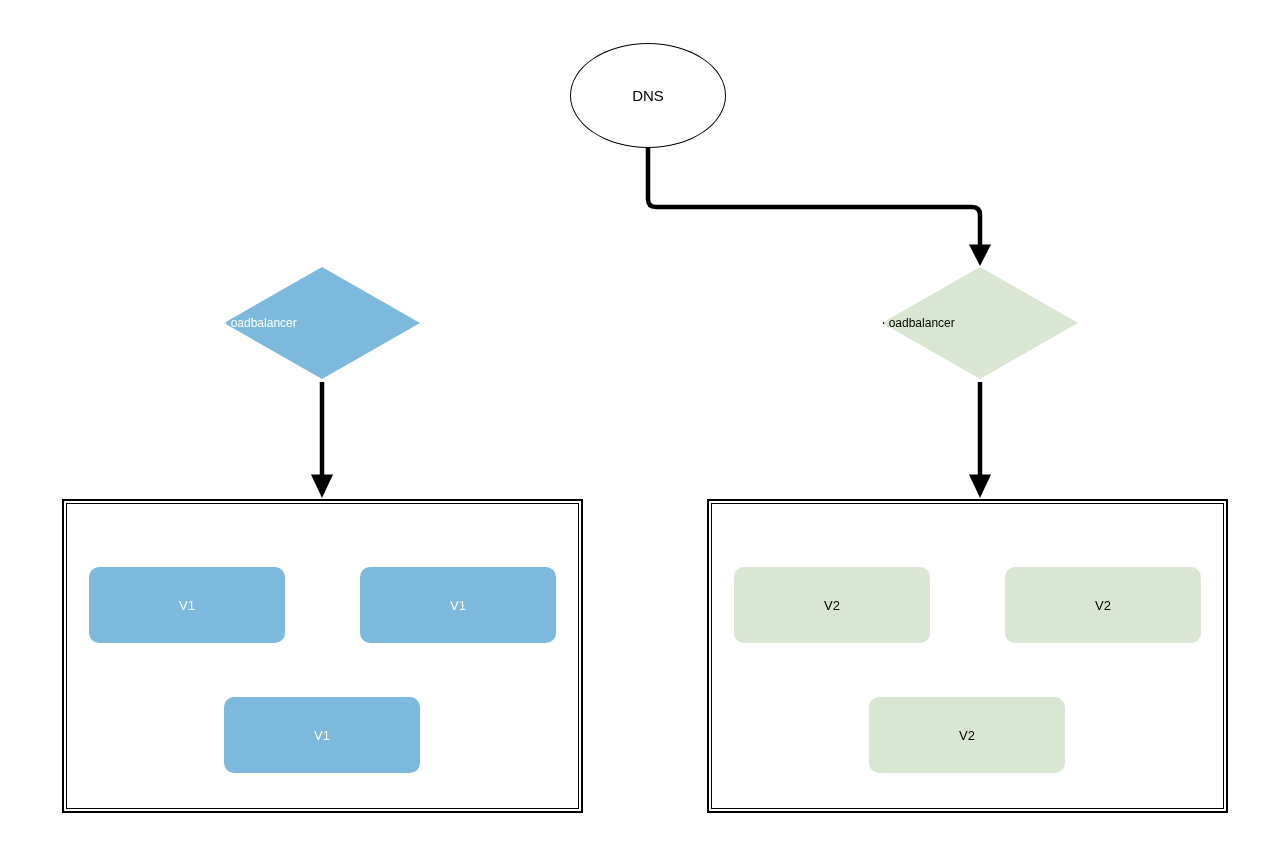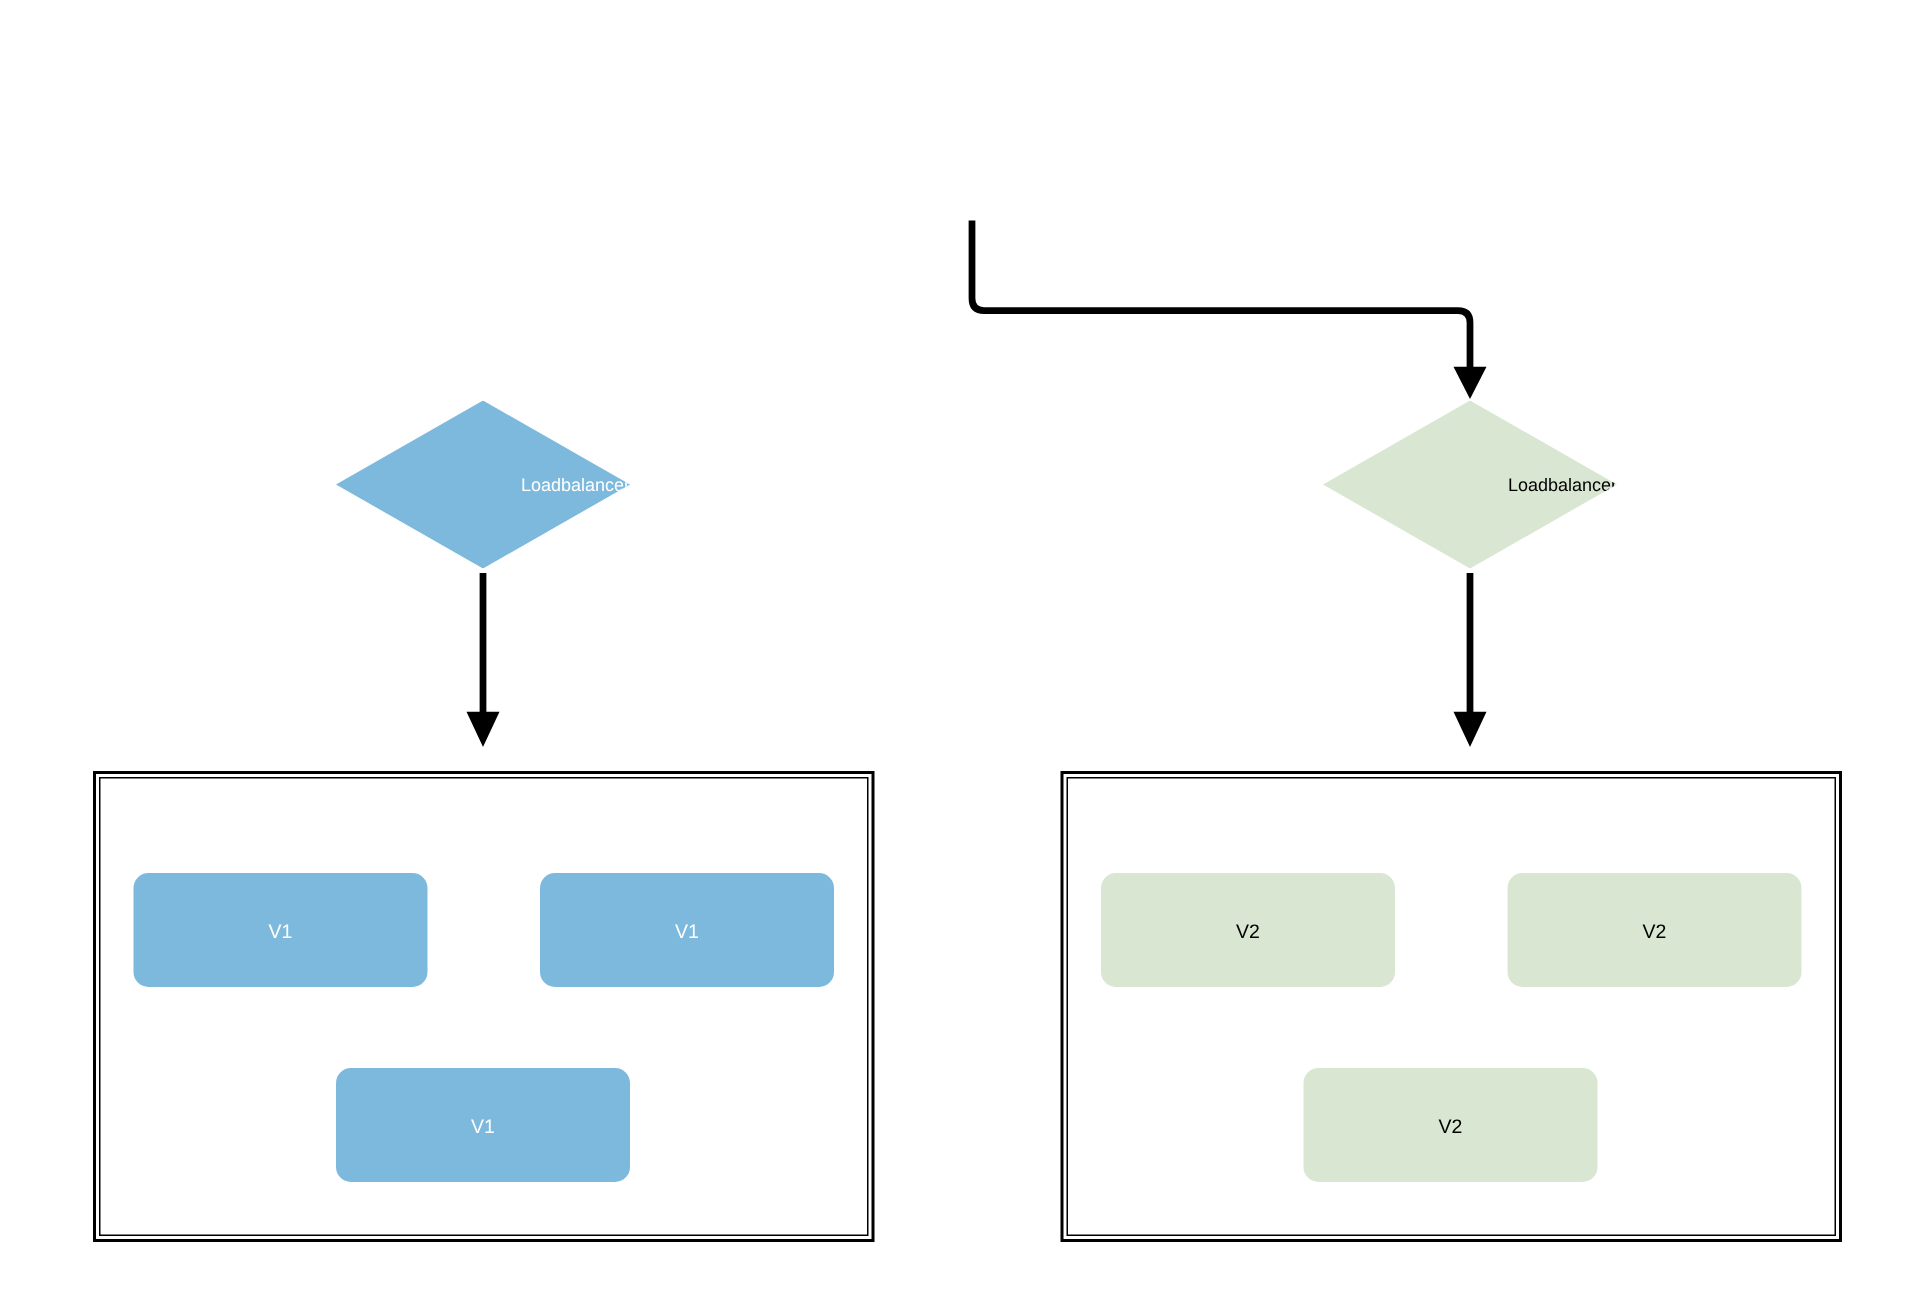--- a/index.html
+++ b/index.html
@@ -44,36 +44,36 @@
     justify-content: center;
     font-size: 15px;
     color: #000000;
   }
   .node-diamond {
     position: absolute;
     width: 196px; height: 112px;
     clip-path: polygon(50% 0%, 100% 50%, 50% 100%, 0% 50%);
     display: flex;
     align-items: center;
-    justify-content: flex-end;
+    justify-content: flex-start;
     font-size: 12px;
   }
   .diamond-v1 {
     left: 224px; top: 267px;
     background: var(--v1-fill, #7cb9dd);
     color: var(--v1-text, #ffffff);
   }
   .diamond-v2 {
     left: 882px; top: 267px;
     background: var(--v2-fill, #d9e7d2);
     color: var(--v2-text, #000000);
   }
   .cluster {
     position: absolute;
-    top: 514px;
+    top: 499px;
     width: 521px; height: 314px;
     box-sizing: border-box;
     border: 2px solid var(--stroke, #000);
     background: #ffffff;
   }
   .cluster-left  { left: 62px; }
   .cluster-right { left: 707px; text-align: right; }
   .cluster-inner {
     position: absolute;
     left: 2px; top: 2px; right: 2px; bottom: 2px;
@@ -114,20 +114,23 @@
     <g>
       <path class="arrow-line" d="M 322 382 L 322 476"></path>
       <path class="arrow-head" d="M 322 498 L 311 474.5 L 333 474.5 Z"></path>
     </g>
     <g>
       <path class="arrow-line" d="M 980 382 L 980 476"></path>
       <path class="arrow-head" d="M 980 498 L 969 474.5 L 991 474.5 Z"></path>
     </g>
   </svg>
 
+  <div class="node-ellipse">
+    <span>DNS</span>
+  </div>
 
   <div class="node-diamond diamond-v1">
     <span>Loadbalancer</span>
   </div>
 
   <div class="node-diamond diamond-v2">
     <span>Loadbalancer</span>
   </div>
 
   <div class="cluster cluster-left">

